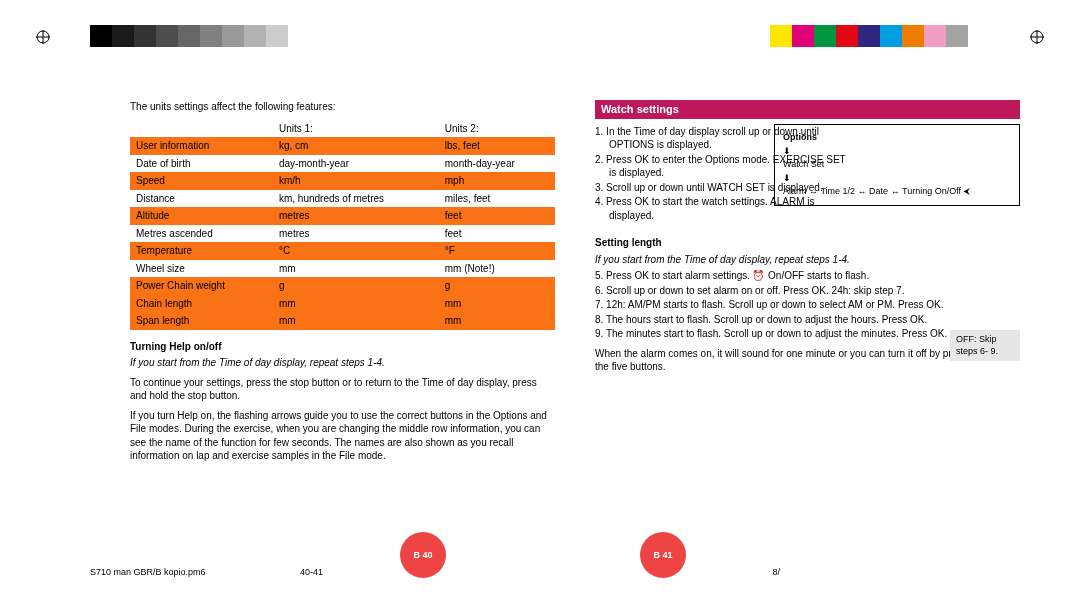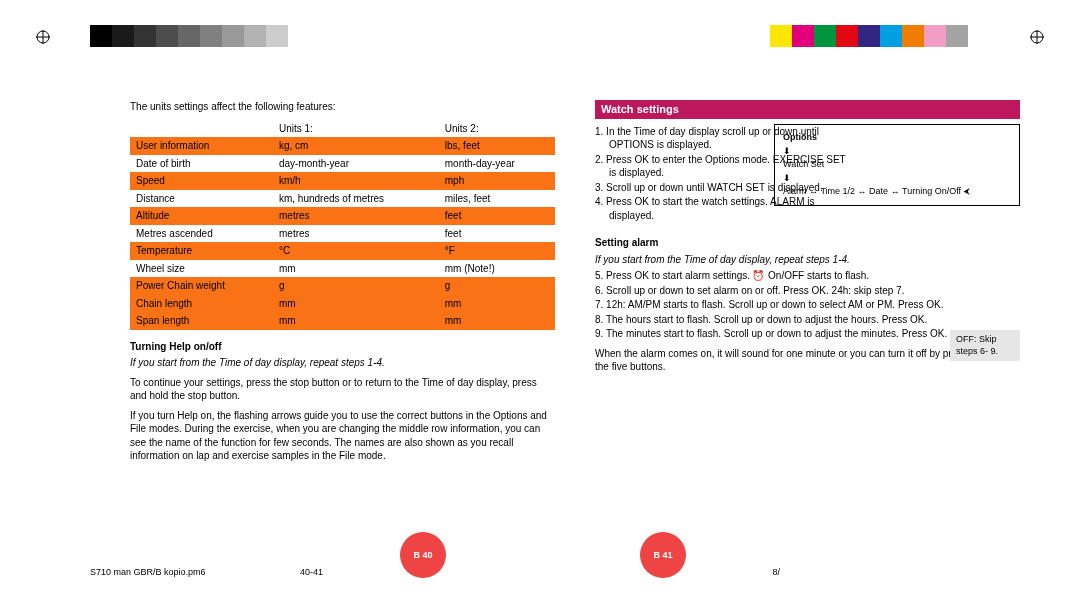--- a/index.html
+++ b/index.html
@@ -187,21 +187,21 @@
           <span class="darr"> ↔ </span>
           <span>Time 1/2</span>
           <span class="darr"> ↔ </span>
           <span>Date</span>
           <span class="darr"> ↔ </span>
           <span>Turning On/Off</span>
           <span> ⮜</span>
         </div>
       </div>
 
-      <div class="bold" style="margin-top:14px">Setting alarm</div>
+      <div class="bold" style="margin-top:14px">Setting length</div>
       <div class="ital">If you start from the Time of day display, repeat steps 1-4.</div>
       <ol class="steps" id="alarm-steps">
           <li>5. Press OK to start alarm settings. ⏰ On/OFF starts to flash.</li>
           <li>6. Scroll up or down to set alarm on or off. Press OK. 24h: skip step 7.</li>
           <li>7. 12h: AM/PM starts to flash. Scroll up or down to select AM or PM. Press OK.</li>
           <li>8. The hours start to flash. Scroll up or down to adjust the hours. Press OK.</li>
           <li>9. The minutes start to flash. Scroll up or down to adjust the minutes. Press OK.</li>
         </ol>
 
       <div class="note-box">

